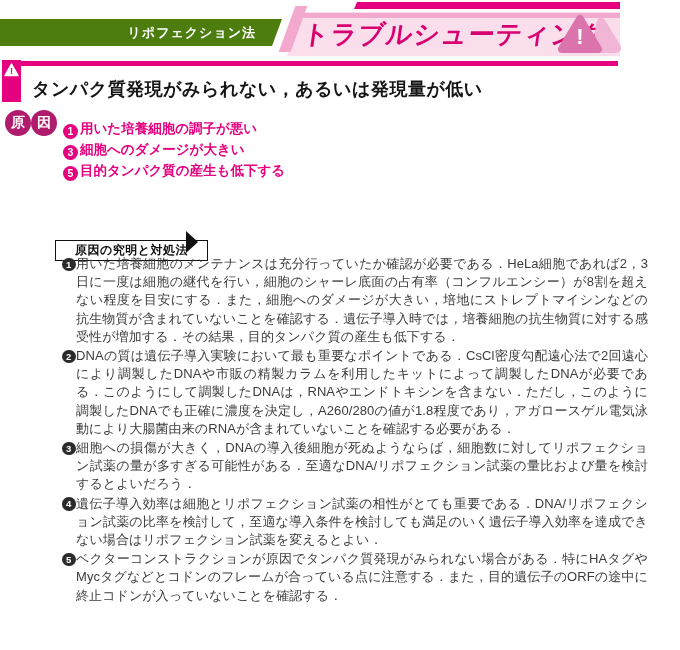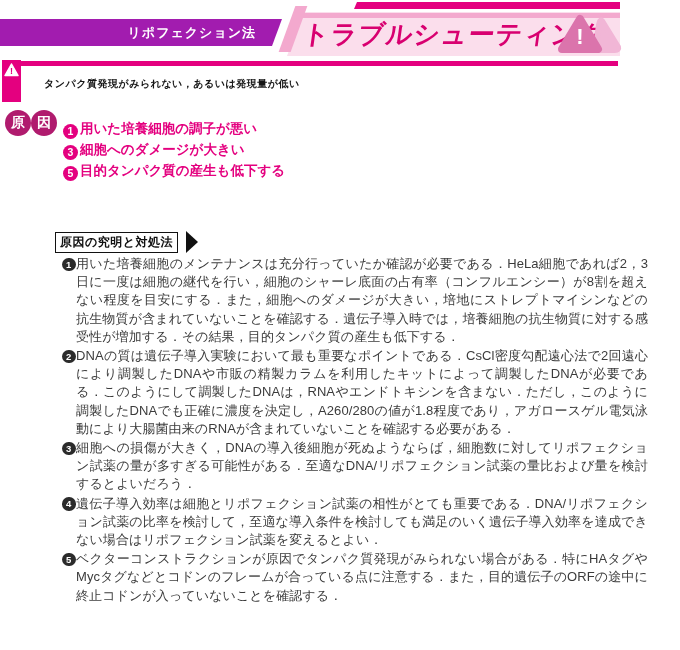--- a/index.html
+++ b/index.html
@@ -8,52 +8,52 @@
 
   
   .hdr{position:absolute;left:0;top:0;width:680px;height:60px;}
   .hdr-topstripe{position:absolute;left:0;top:2px;width:620px;height:7px;background:#e4007f;
         clip-path:polygon(357px 0,620px 0,620px 100%,354px 100%);}
   .hdr-block{position:absolute;left:0;top:12px;width:620px;height:44px;background:#fbdeec;
         clip-path:polygon(303px 0,620px 0,620px 100%,287px 100%);}
   .hdr-block-line{position:absolute;left:280px;right:0;top:1px;height:5px;background:#f3a9ce;}
   .hdr-stripe{position:absolute;left:287px;top:6px;width:12px;height:46px;background:#f3a9ce;
         transform:skewX(-20deg);}
-  .hdr-band{position:absolute;left:0;top:19px;width:282px;height:27px;background:#a21caf;
+  .hdr-band{position:absolute;left:0;top:19px;width:282px;height:27px;background:#4d7c0f;
         clip-path:polygon(0 0,282px 0,272px 100%,0 100%);
         display:flex;align-items:center;justify-content:flex-end;}
   .hdr-band span{color:#fff;font-weight:bold;font-size:13px;letter-spacing:1px;padding-right:26px;}
   .hdr-title{position:absolute;left:303px;top:17px;font-size:26px;font-weight:bold;
         color:#d80070;letter-spacing:1px;transform:skewX(-8deg);white-space:nowrap;}
   .hdr-icon{position:absolute;left:558px;top:13px;width:66px;height:46px;}
 
   
   .prob-tab{position:absolute;left:2px;top:60px;width:19px;height:42px;background:#e4007f;}
   .prob-tab svg{position:absolute;left:2px;top:3px;}
   .prob-rule{position:absolute;left:21px;top:61px;width:597px;height:5px;background:#e4007f;}
-  .prob-heading{position:absolute;left:44px;top:77px;margin:0;font-size:10px;font-weight:bold;
+  .prob-heading{position:absolute;left:32px;top:77px;margin:0;font-size:18px;font-weight:bold;
         color:#151515;letter-spacing:0.5px;}
 
   
   .badge{position:absolute;left:5px;top:110px;width:52px;height:26px;}
   .badge .bchar{position:absolute;top:0;width:26px;height:26px;border-radius:50%;
         background:#b01b6e;color:#fff;font-weight:bold;font-size:14px;
         display:flex;align-items:center;justify-content:center;}
   .badge .b0{left:0;}
   .badge .b1{left:26px;}
   .cause-list{position:absolute;left:55px;top:110px;margin:8px;padding:0;list-style:none;}
   .cause-list li{height:21px;line-height:21px;font-size:13.5px;font-weight:bold;color:#e4007f;
         white-space:nowrap;}
   .num-circle{display:inline-block;width:15px;height:15px;border-radius:50%;background:#e4007f;
         color:#fff;font-size:10.5px;font-weight:bold;text-align:center;line-height:15px;
         vertical-align:-2px;margin-right:2px;}
 
   
-  .sol-label{position:absolute;left:55px;top:232px;height:19px;border:1.5px solid #111;
-        padding:0 4px;display:flex;align-items:center;}
+  .sol-label{position:absolute;left:55px;top:240px;height:19px;border:1.5px solid #111;
+        padding:0 19px;display:flex;align-items:center;}
   .sol-label span{font-size:12px;font-weight:bold;color:#111;letter-spacing:0.5px;}
   .sol-arrow{position:absolute;left:55px;top:231px;margin-left:0;width:0;height:0;}
   .sol-arrow::after{content:"";position:absolute;left:0;top:0;
         border-top:11px solid transparent;border-bottom:11px solid transparent;
         border-left:12px solid #111;}
   .sol-body{position:absolute;left:62px;top:255px;width:586px;}
   .sol-item{position:relative;margin:0 0 1px 0;padding-left:14px;font-size:13px;
         line-height:18.2px;color:#3b3b3b;text-align:justify;letter-spacing:0.1px;}
   .sol-item .num-circle{position:absolute;left:0;top:2.5px;width:13.5px;height:13.5px;
         background:#2b2b2b;font-size:9.5px;line-height:13.5px;margin:0;}

